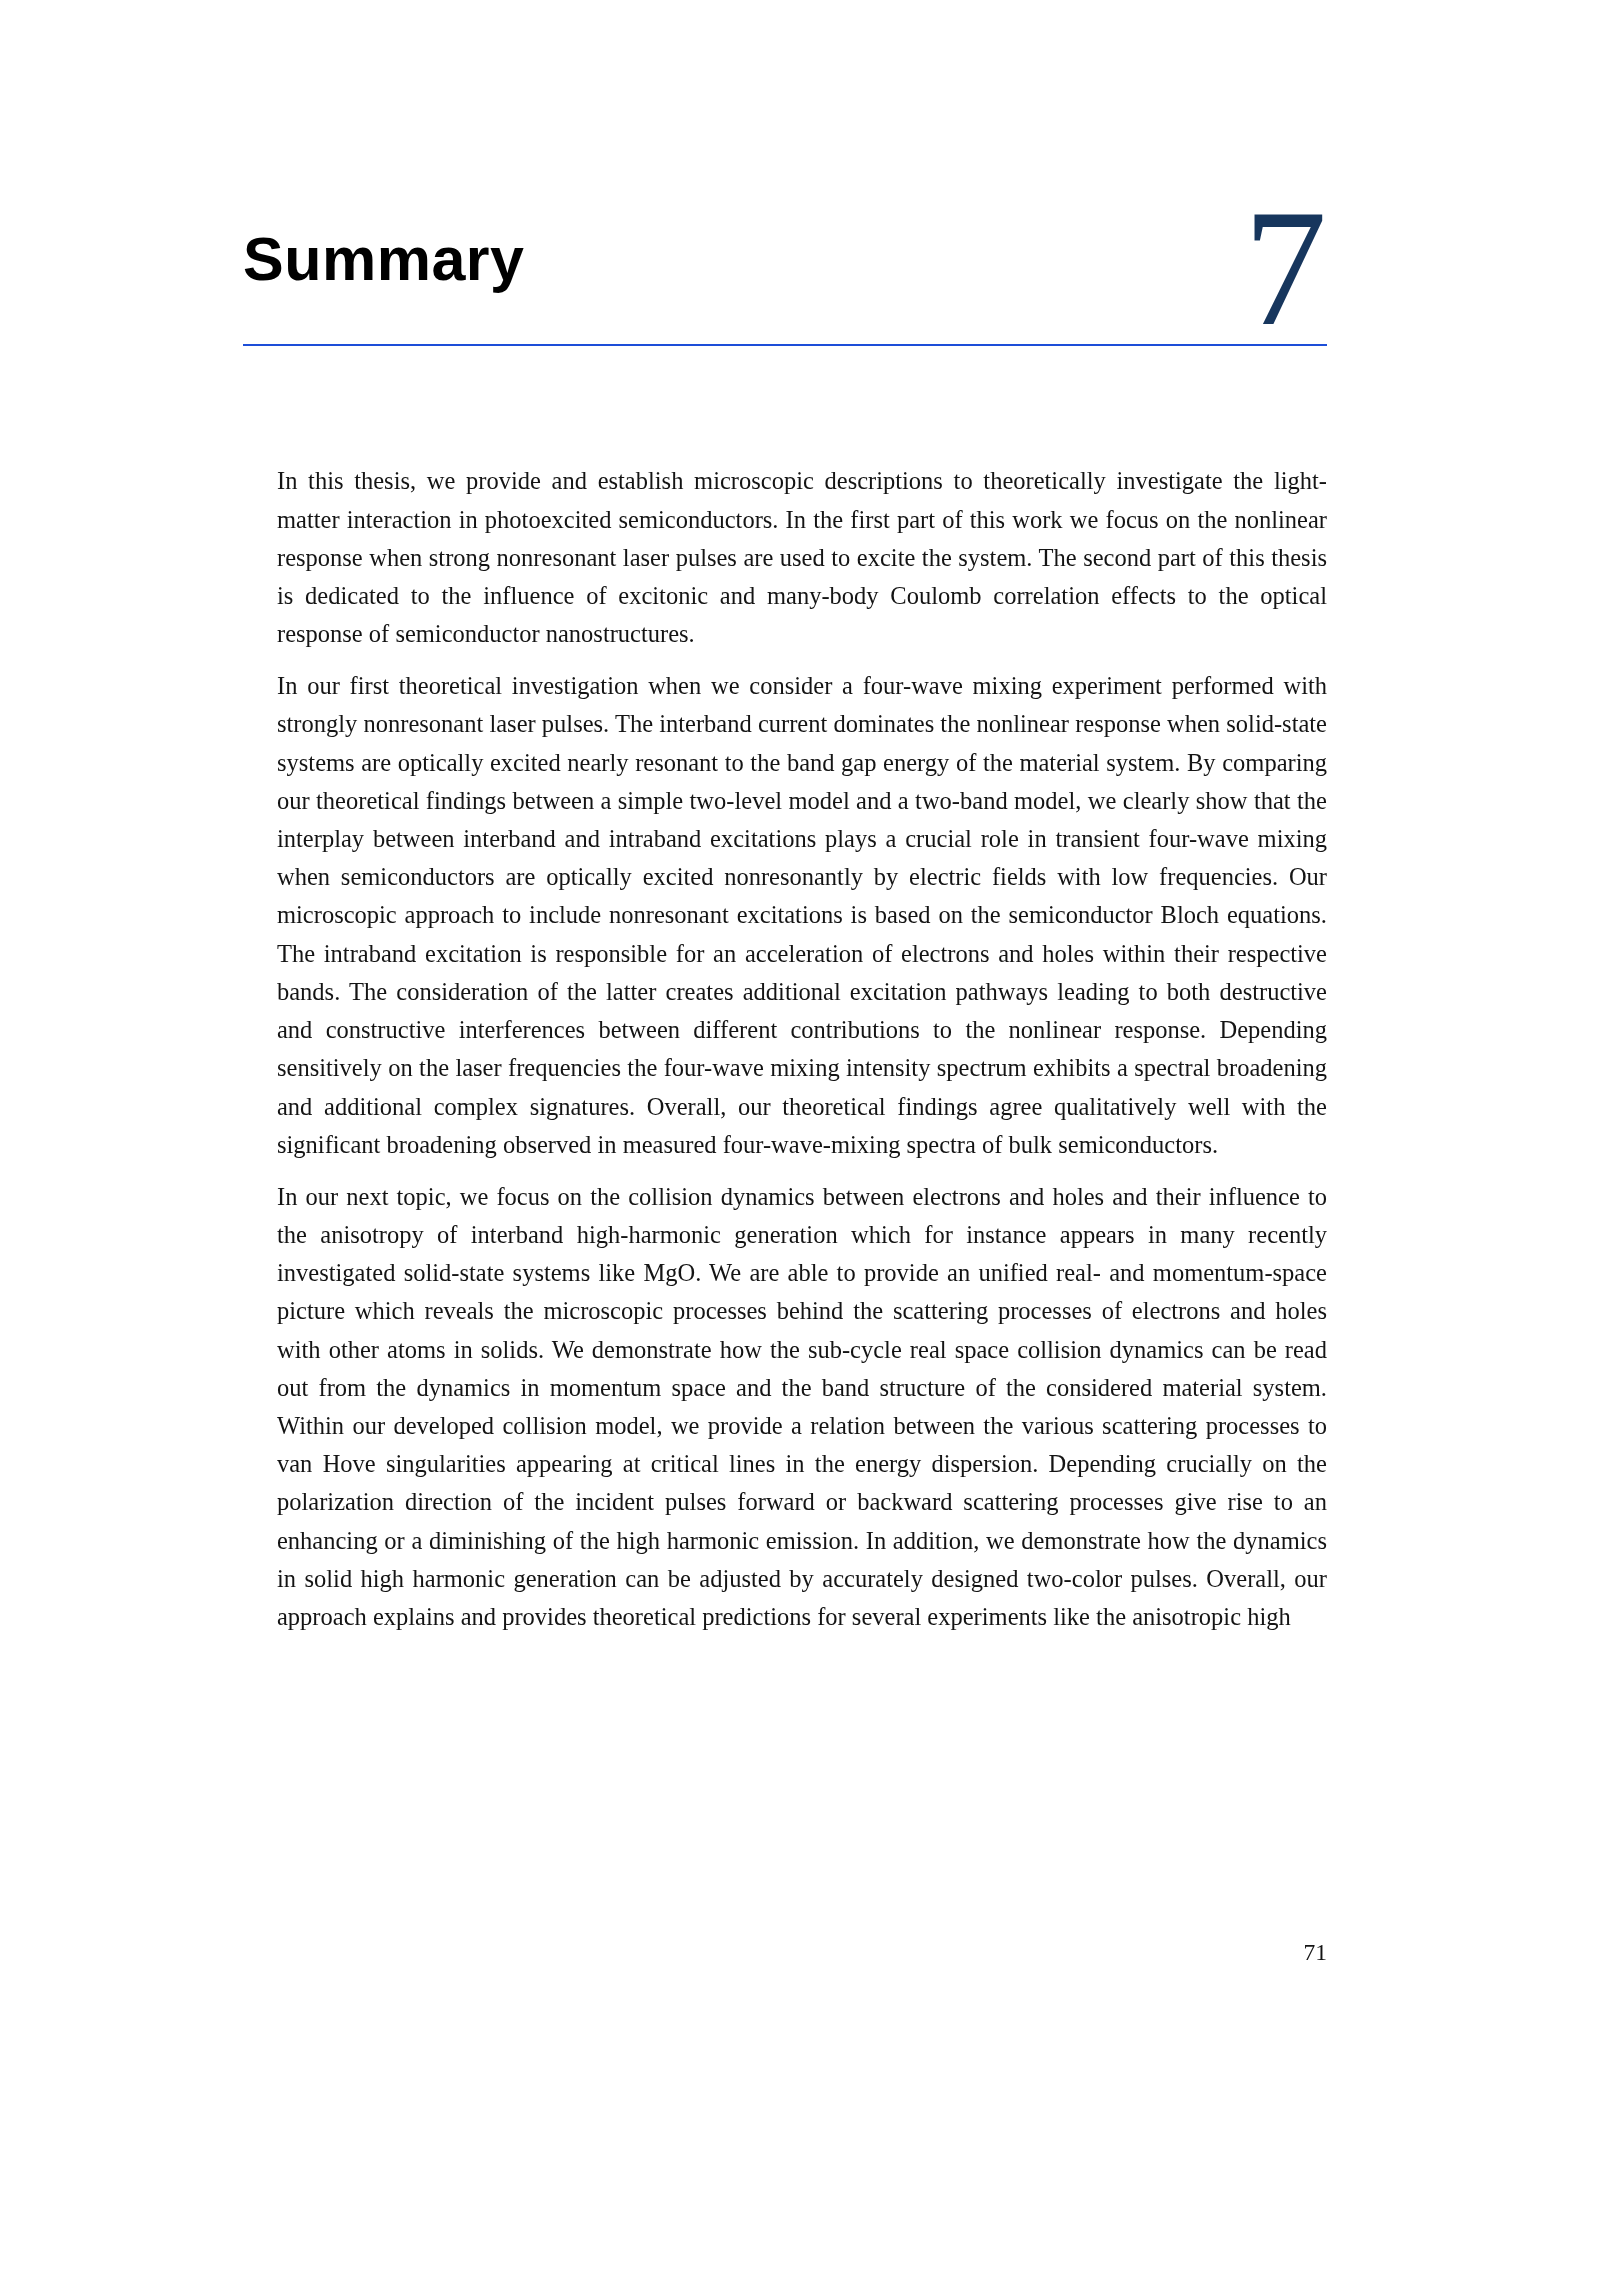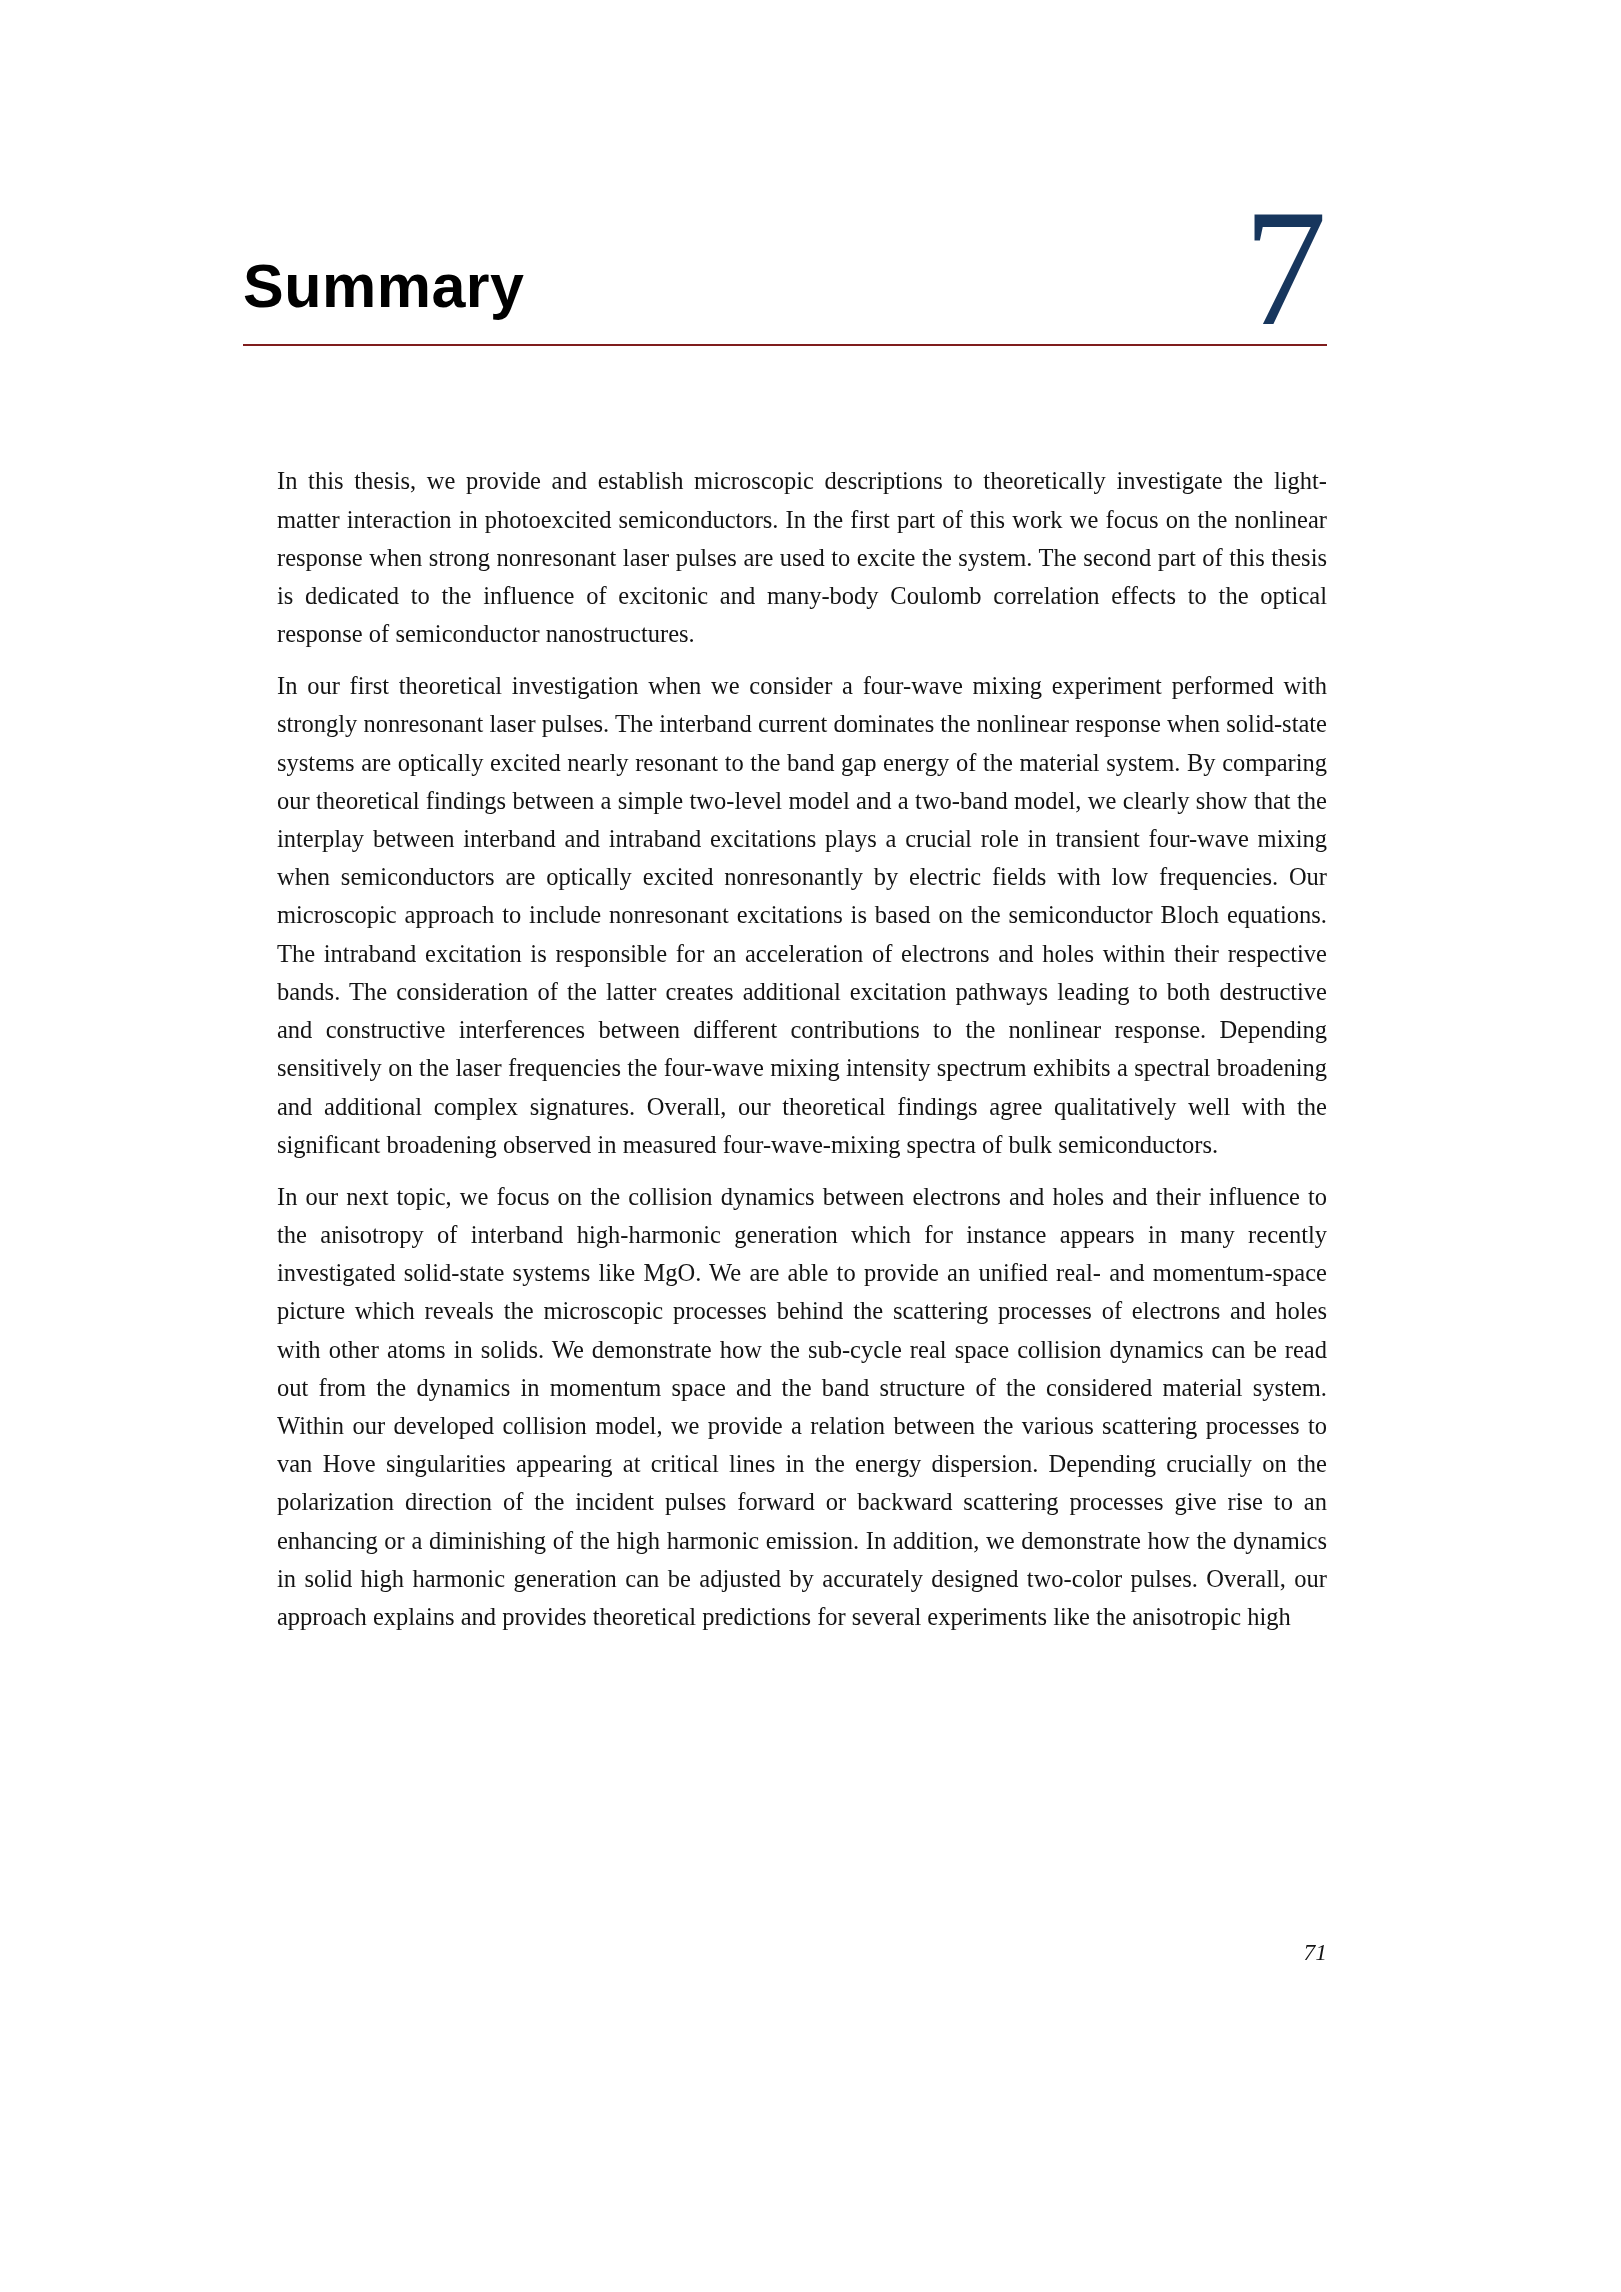--- a/index.html
+++ b/index.html
@@ -22,24 +22,24 @@
   }
   .content {
     position: absolute;
     left: 243px;
     top: 0;
     width: 1084px;
   }
   .chapter-header {
     display: flex;
     justify-content: space-between;
-    align-items: flex-end;
+    align-items: center;
     margin-top: 201px;
     padding-bottom: 9.8px;
-    border-bottom: 2px solid #7f1d1d;
+    border-bottom: 2px solid #1d4ed8;
   }
   .chapter-title {
     font-family: "Liberation Sans", sans-serif;
     font-weight: bold;
     font-size: 61px;
     line-height: 1;
     margin: 0 0 17.6px 0;
     color: #000000;
     letter-spacing: 0.5px;
   }
@@ -61,21 +61,20 @@
     margin: 0 0 13.7px 0;
     hyphens: auto;
     -webkit-hyphens: auto;
   }
   .page-footer {
     position: absolute;
     left: 243px;
     top: 1939px;
     width: 1084px;
     text-align: right;
-    font-style: italic;
   }
   .page-number {
     font-size: 23.5px;
     color: #141414;
   }
 </style>
 </head>
 <body>
 
 <div class="page">

